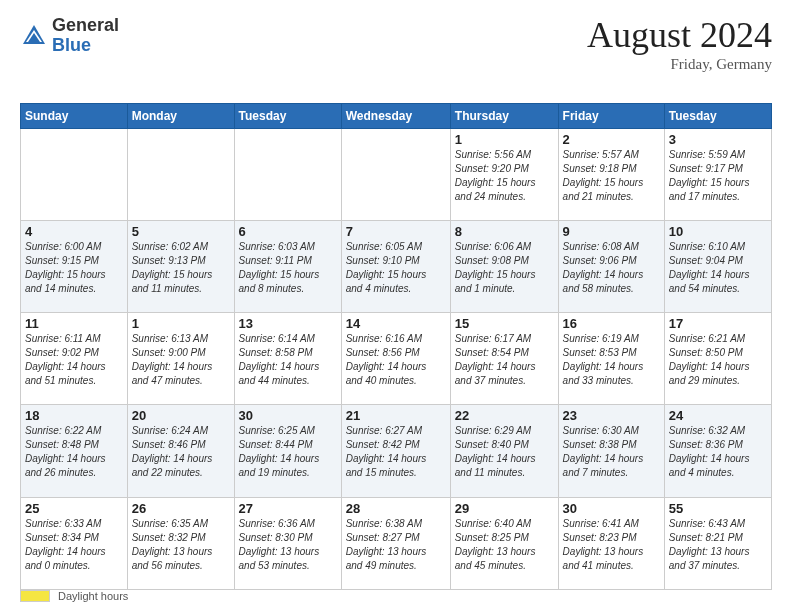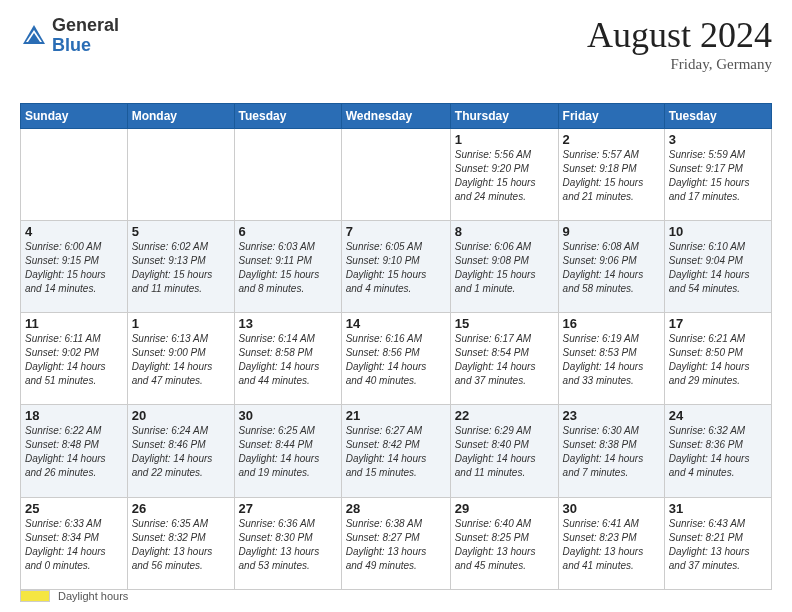--- a/index.html
+++ b/index.html
@@ -273,21 +273,21 @@
           </td>
           <td>
             <span class="day-number">29</span>
             <div class="day-info">Sunrise: 6:40 AM<br>Sunset: 8:25 PM<br>Daylight: 13 hours<br>and 45 minutes.</div>
           </td>
           <td>
             <span class="day-number">30</span>
             <div class="day-info">Sunrise: 6:41 AM<br>Sunset: 8:23 PM<br>Daylight: 13 hours<br>and 41 minutes.</div>
           </td>
           <td>
-            <span class="day-number">31</span>
+            <span class="day-number">55</span>
             <div class="day-info">Sunrise: 6:43 AM<br>Sunset: 8:21 PM<br>Daylight: 13 hours<br>and 37 minutes.</div>
           </td>
         </tr>
       </tbody>
   </table>
 
   <div class="footer">
     <span class="daylight-bar"></span>
     <span>Daylight hours</span>
   </div>

